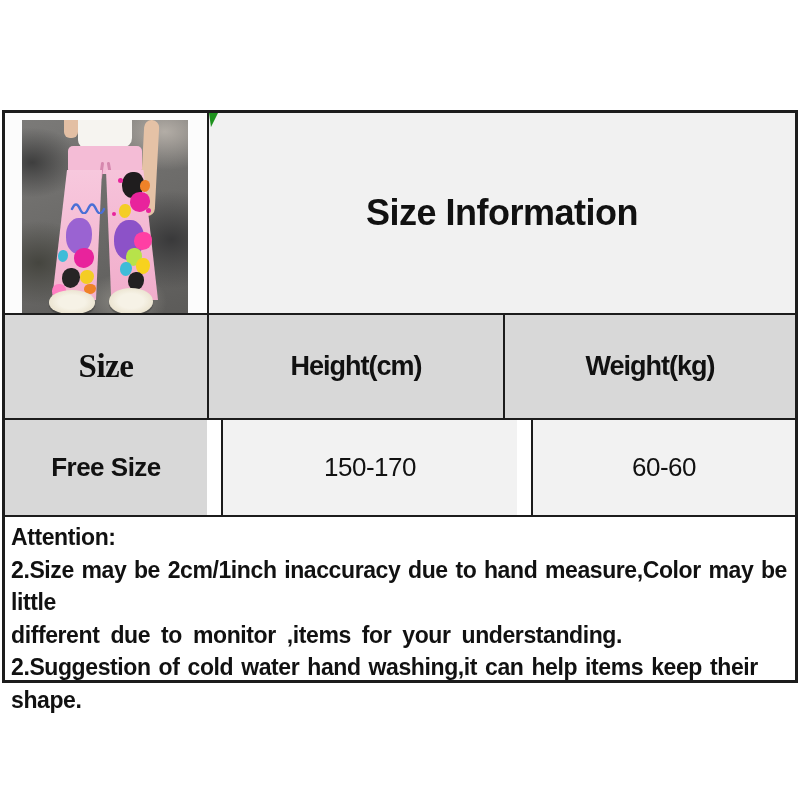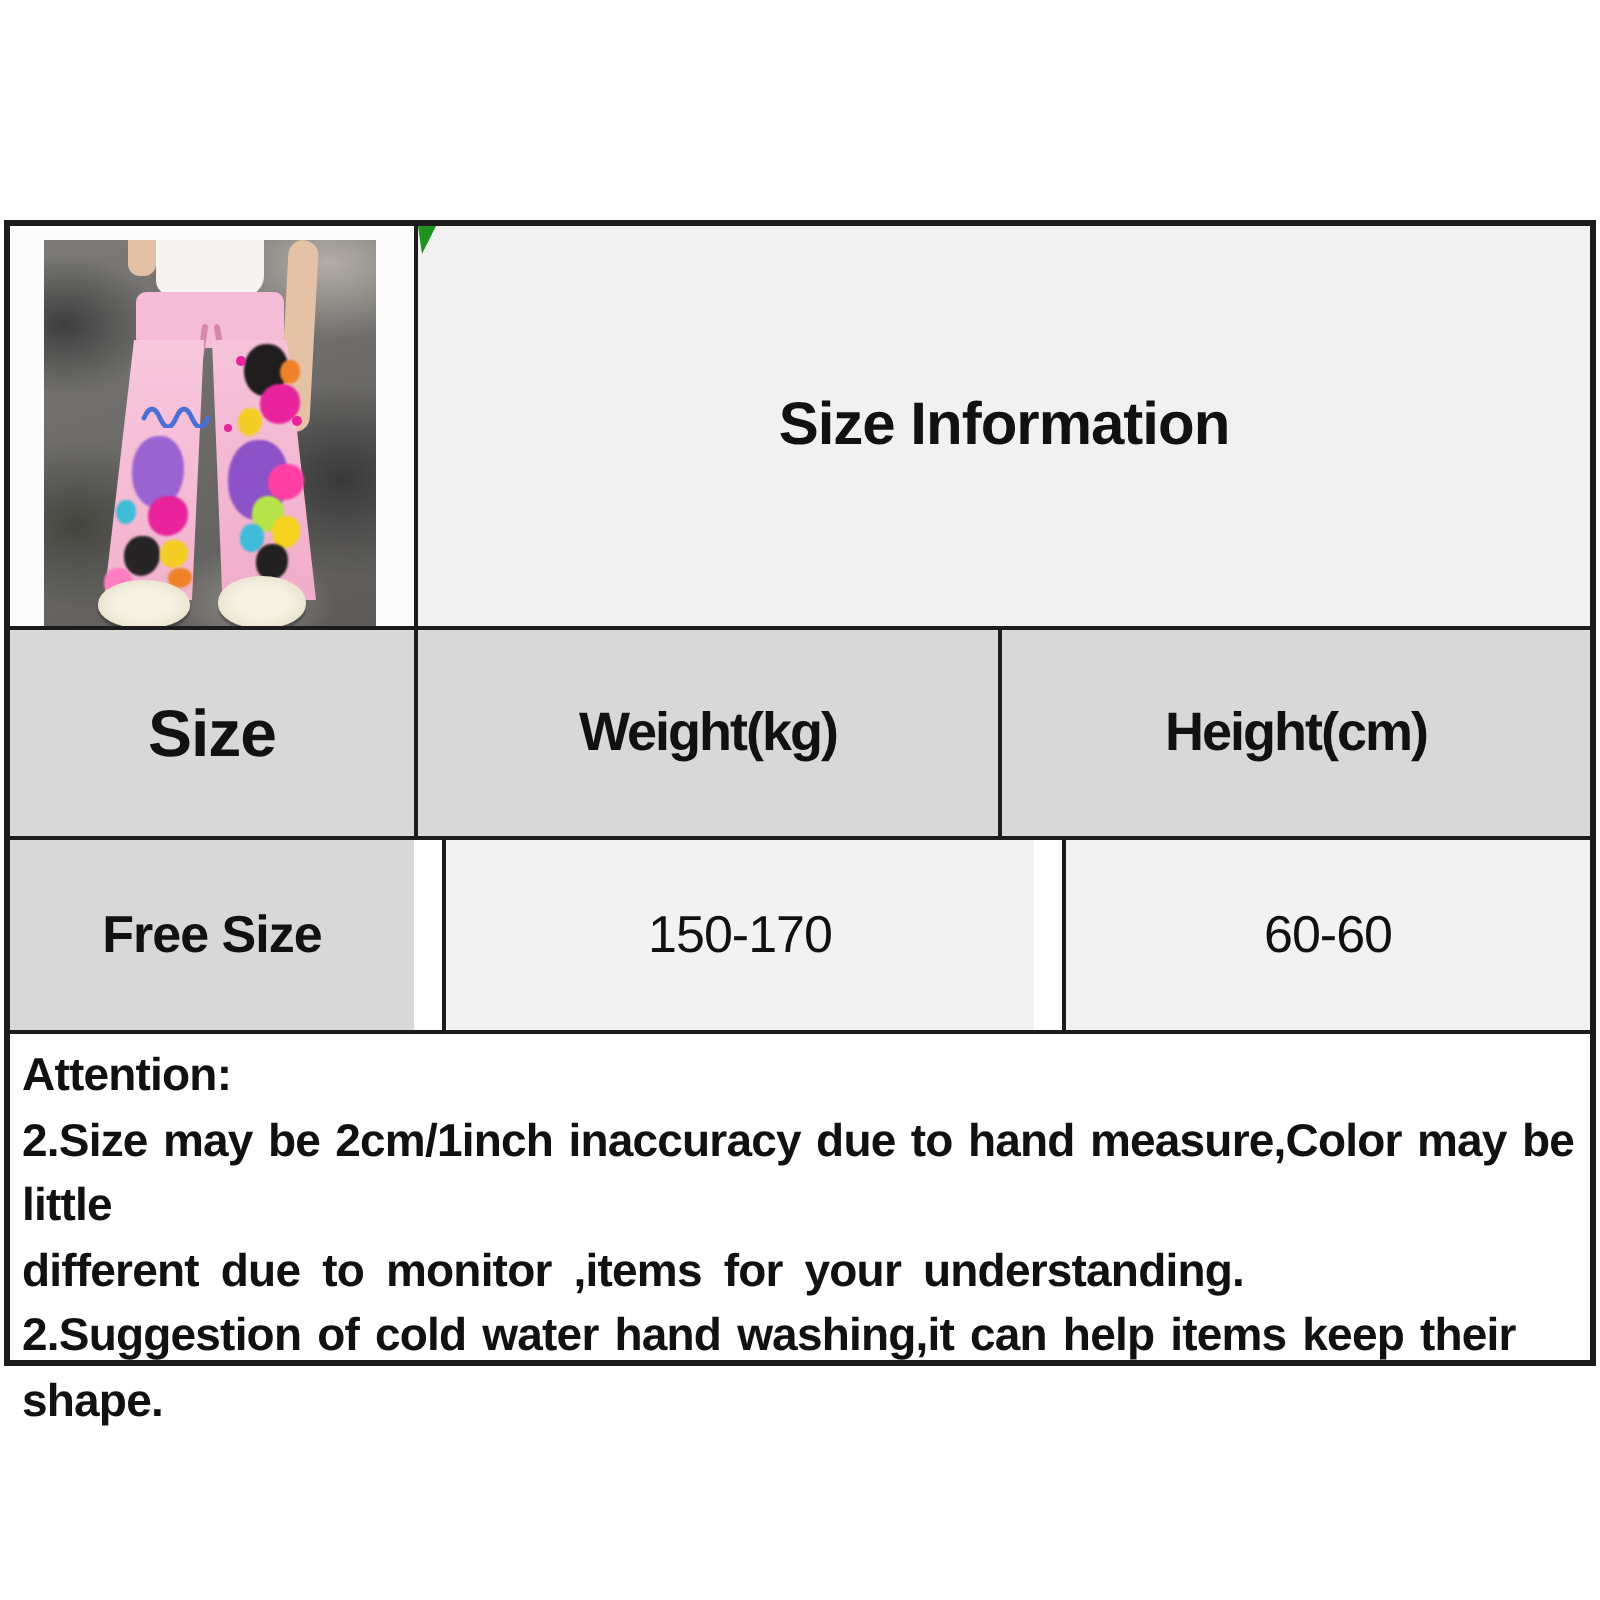--- a/index.html
+++ b/index.html
@@ -31,26 +31,26 @@
 
   .c-photo { width: 202px; background: #fcfcfc; position: relative; }
   .c-title { flex: 1; background: #f1f1f1; position: relative; }
   .c1 { width: 202px; }
   .c2 { width: 296px; }
   .c3 { flex: 1; }
   .hdr { background: #d8d8d8; }
   .lite { background: #f2f2f2; margin-left: 14px; }
 
   .title-text {
-    font-size: 30px; font-weight: bold; letter-spacing: -0.5px;
+    font-size: 36px; font-weight: bold; letter-spacing: -0.5px;
   }
   .col-header {
     font-size: 27px; font-weight: bold; letter-spacing: -1px;
   }
-  .size-header { font-size: 33px; letter-spacing: -0.5px; }
+  .size-header { font-size: 33px; letter-spacing: -0.5px; font-family: Liberation Serif, serif; }
   .row-label {
     font-size: 26px; font-weight: bold; letter-spacing: -0.5px;
   }
   .value { font-size: 26px; letter-spacing: -0.5px; }
 
   
   .corner-marker {
     position: absolute; left: 0; top: 0;
     width: 9px; height: 14px;
     background: #1d921d;
@@ -174,25 +174,25 @@
       <div class="cell c-title">
         <div class="corner-marker"></div>
         <span class="title-text">Size Information</span>
       </div>
     </div>
 
     <div class="row r2">
       <div class="cell c1 hdr">
         <span class="col-header size-header">Size</span>
       </div>
+      <div class="cell c2 hdr">
+        <span class="col-header">Height(cm)</span>
+      </div>
       <div class="cell c3 hdr">
         <span class="col-header">Weight(kg)</span>
-      </div>
-      <div class="cell c2 hdr">
-        <span class="col-header">Height(cm)</span>
       </div>
     </div>
 
     <div class="row r3">
       <div class="cell c1 hdr">
         <span class="row-label">Free Size</span>
       </div>
       <div class="cell c2 lite">
         <span class="value">150-170</span>
       </div>

